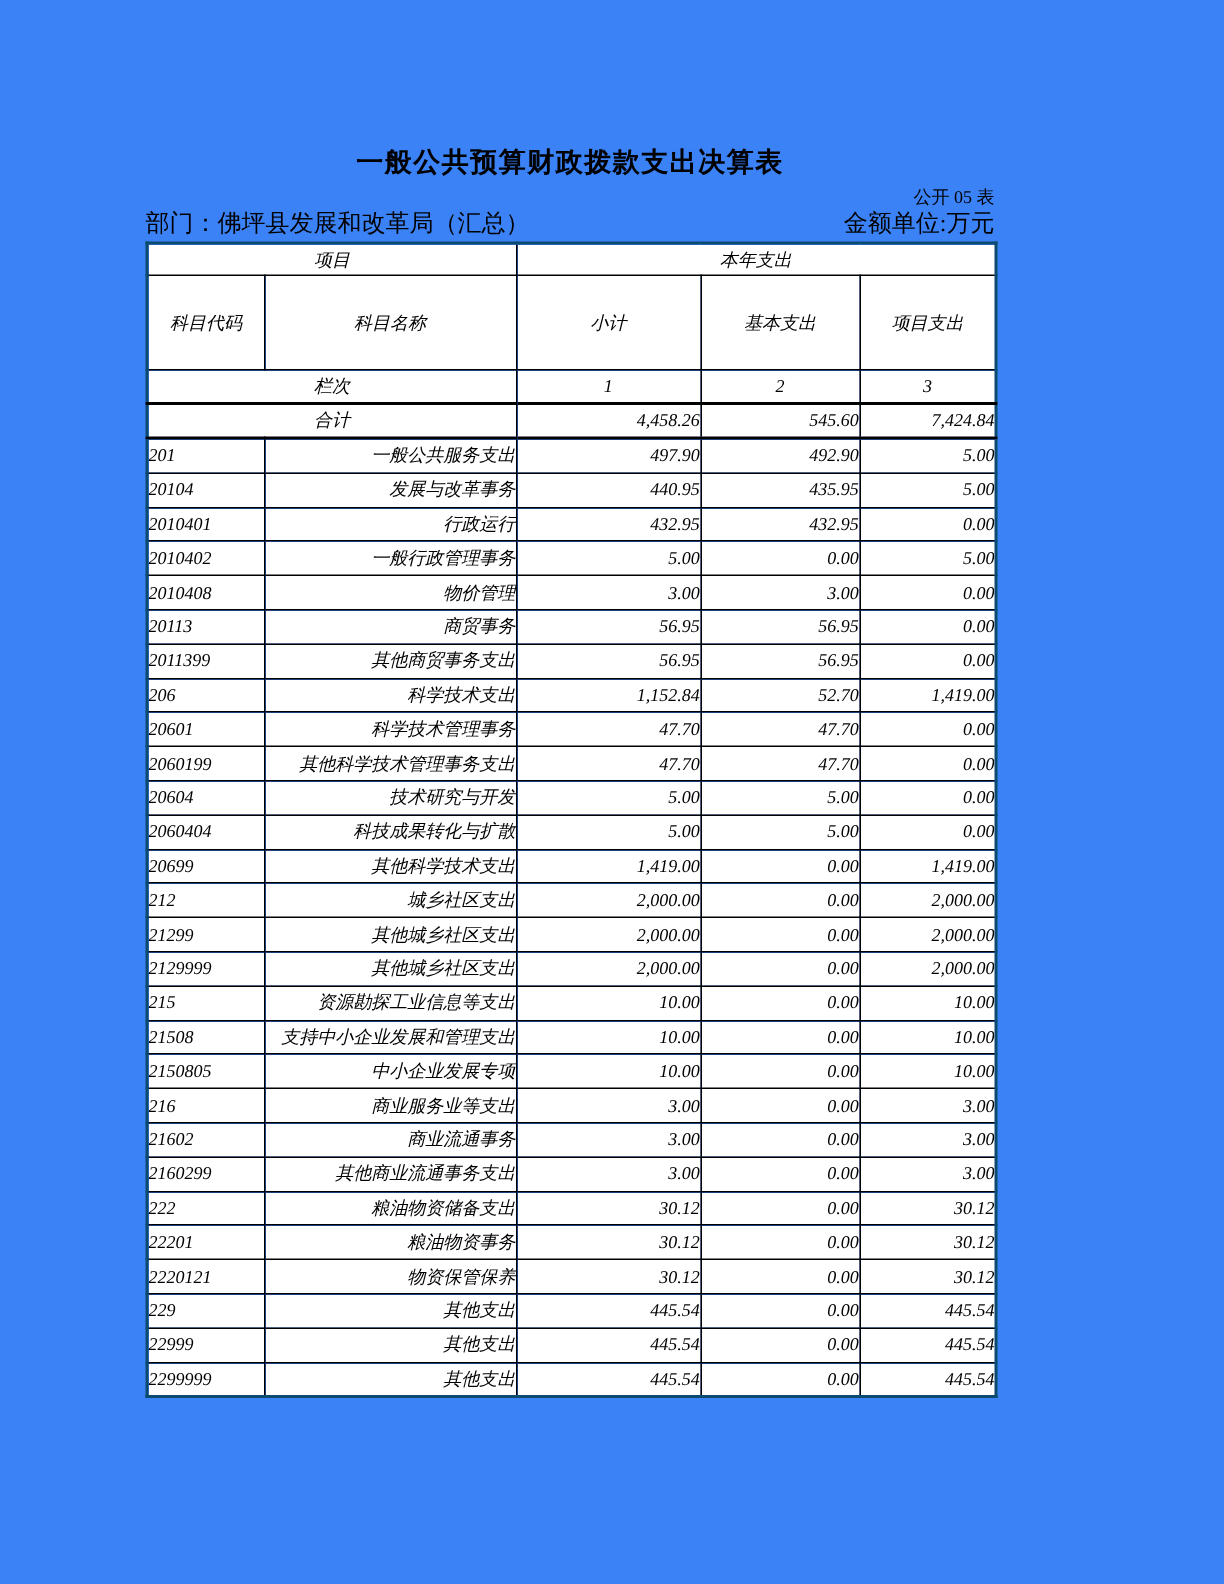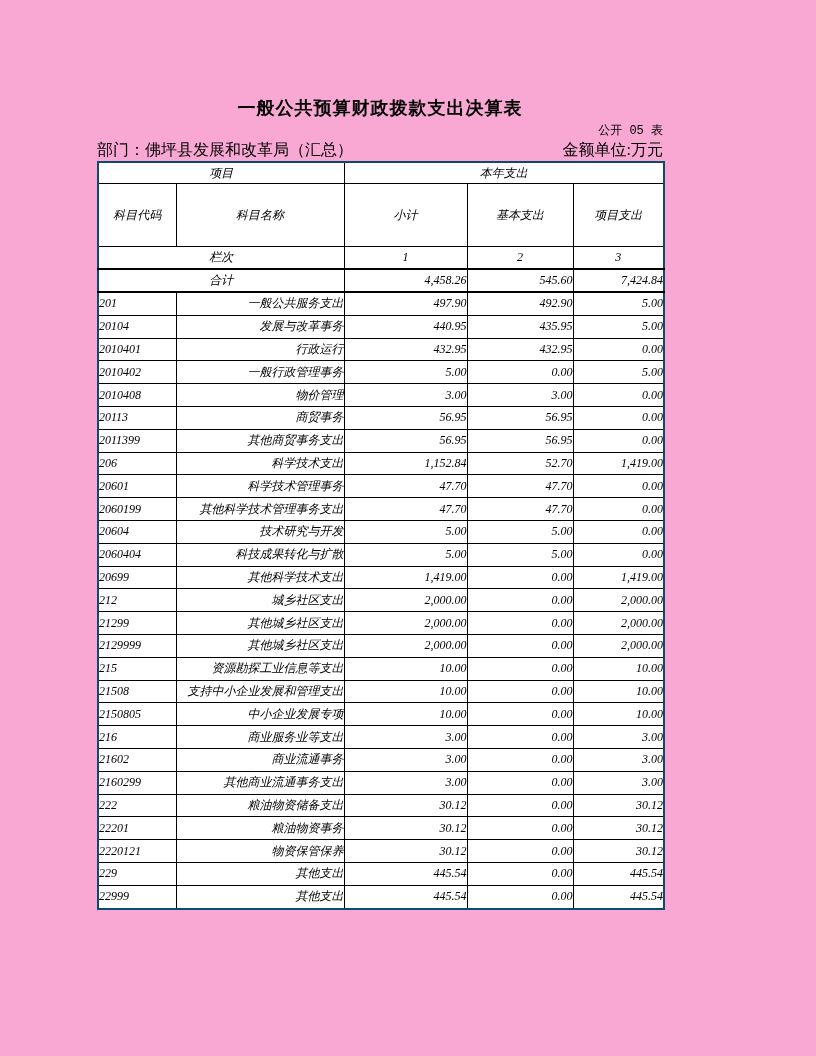--- a/index.html
+++ b/index.html
@@ -4,21 +4,21 @@
 <style>
   html, body {
     margin: 0;
     padding: 0;
     background: #ffffff;
   }
   .page {
     position: relative;
     width: 816px;
     height: 1056px;
-    background: #f9a8d4;
+    background: #3b82f6;
     font-family: "Liberation Serif", "DejaVu Serif", serif;
     color: #000000;
     overflow: hidden;
   }
   .content {
     position: absolute;
     left: 97px;
     top: 0;
     width: 566px;
   }
@@ -29,21 +29,20 @@
     font-weight: bold;
     line-height: 22px;
     letter-spacing: 1px;
     white-space: nowrap;
   }
   .form-no {
     margin-top: 4px;
     text-align: right;
     font-size: 12px;
     line-height: 16px;
-    font-family: Liberation Mono, monospace;
   }
   .meta-line {
     margin-top: 2px;
     display: flex;
     justify-content: space-between;
     align-items: flex-end;
     font-size: 16px;
     line-height: 18px;
   }
   table.budget {
@@ -317,18 +316,25 @@
             <td class="c-num">0.00</td>
             <td class="c-num">445.54</td>
           </tr>
           <tr class="data-row">
             <td class="c-code">22999</td>
             <td class="c-name">其他支出</td>
             <td class="c-num">445.54</td>
             <td class="c-num">0.00</td>
             <td class="c-num">445.54</td>
           </tr>
+          <tr class="data-row">
+            <td class="c-code">2299999</td>
+            <td class="c-name">其他支出</td>
+            <td class="c-num">445.54</td>
+            <td class="c-num">0.00</td>
+            <td class="c-num">445.54</td>
+          </tr>
         </tbody>
     </table>
 
 
   </div>
 </div>
 
 </body></html>

